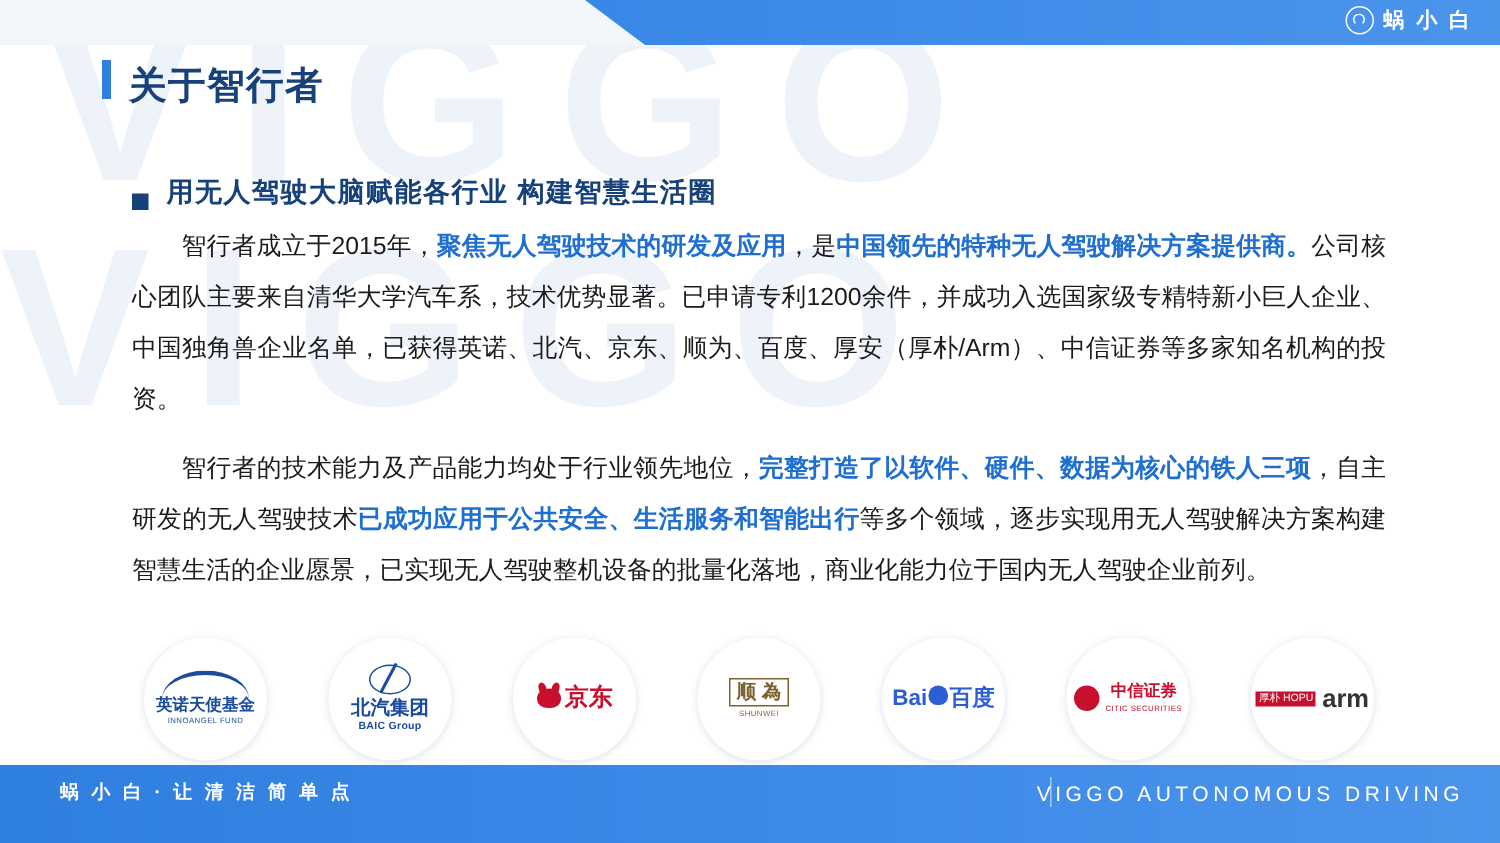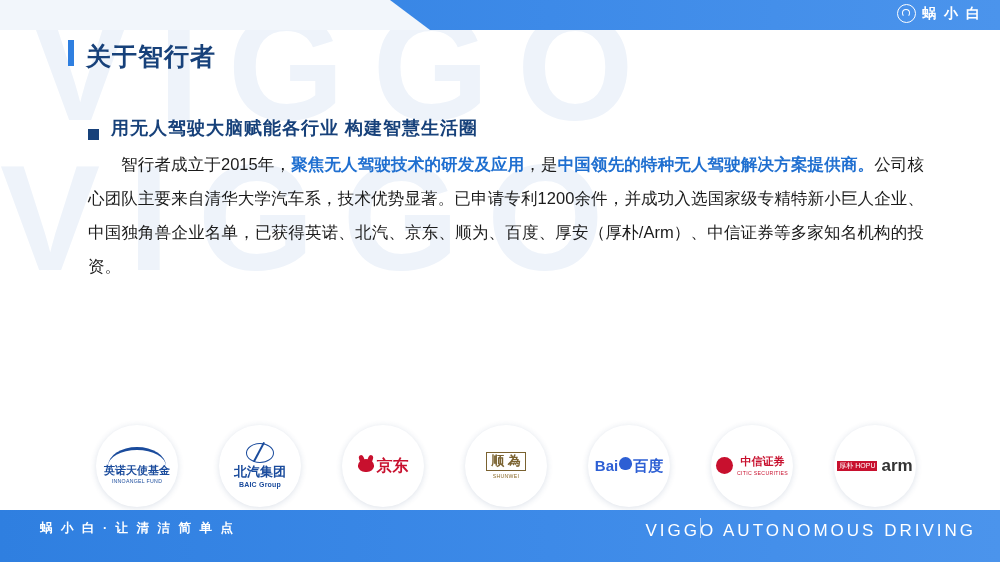--- a/index.html
+++ b/index.html
@@ -295,21 +295,21 @@
     color: #ffffff;
     font-size: 12.5px;
     letter-spacing: 2.5px;
     font-weight: bold;
   }
   .footer-right {
     position: absolute;
     right: 24px;
     top: 11px;
     color: #ffffff;
-    font-size: 17px;
+    font-size: 14px;
     letter-spacing: 3px;
     text-align: center;
   }
   .footer-divider {
     position: absolute;
     left: 700px;
     top: 8px;
     width: 1px;
     height: 20px;
     background: rgba(255,255,255,0.55);
@@ -338,20 +338,21 @@
     <div class="title-text">关于智行者</div>
   </div>
 
   <div class="subtitle-row">
     <div class="subtitle-square"></div>
     <div class="subtitle-text">用无人驾驶大脑赋能各行业 构建智慧生活圈</div>
   </div>
 
   <div class="body">
     <p class="para"><span>智行者成立于2015年，</span><span class="hl">聚焦无人驾驶技术的研发及应用</span><span>，是</span><span class="hl">中国领先的特种无人驾驶解决方案提供商。</span><span>公司核心团队主要来自清华大学汽车系，技术优势显著。已申请专利1200余件，并成功入选国家级专精特新小巨人企业、中国独角兽企业名单，已获得英诺、北汽、京东、顺为、百度、厚安（厚朴/Arm）、中信证券等多家知名机构的投资。</span></p>
+    <p class="para"><span>智行者的技术能力及产品能力均处于行业领先地位，</span><span class="hl">完整打造了以软件、硬件、数据为核心的铁人三项</span><span>，自主研发的无人驾驶技术</span><span class="hl">已成功应用于公共安全、生活服务和智能出行</span><span>等多个领域，逐步实现用无人驾驶解决方案构建智慧生活的企业愿景，已实现无人驾驶整机设备的批量化落地，商业化能力位于国内无人驾驶企业前列。</span></p>
   </div>
 
   <div class="logos">
     <div class="logo">
       <div class="invo-arc"></div>
       <div class="main c-blue" style="font-size:11px">英诺天使基金</div>
       <div class="sub c-blue">INNOANGEL FUND</div>
     </div>
     <div class="logo">
       <div class="baic-mark"></div>

